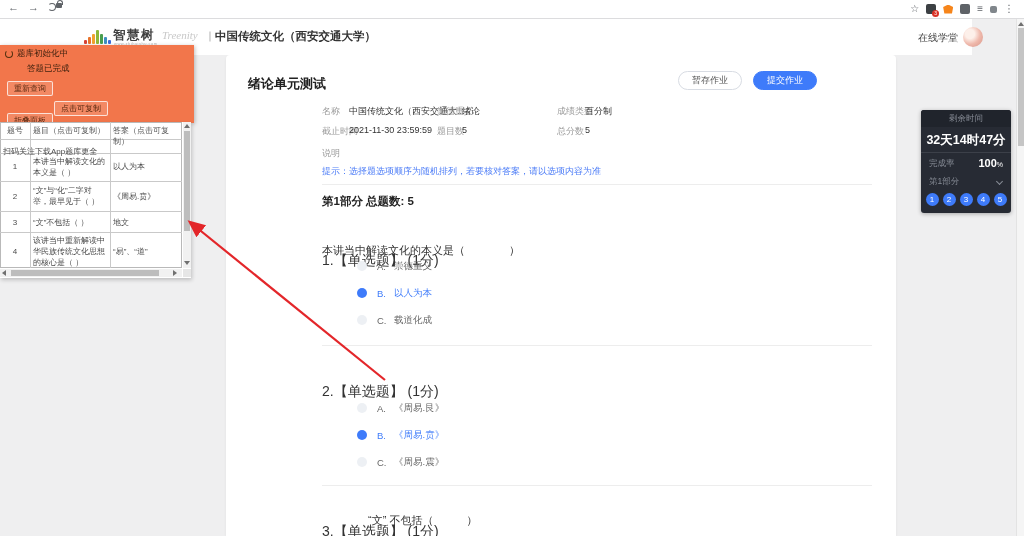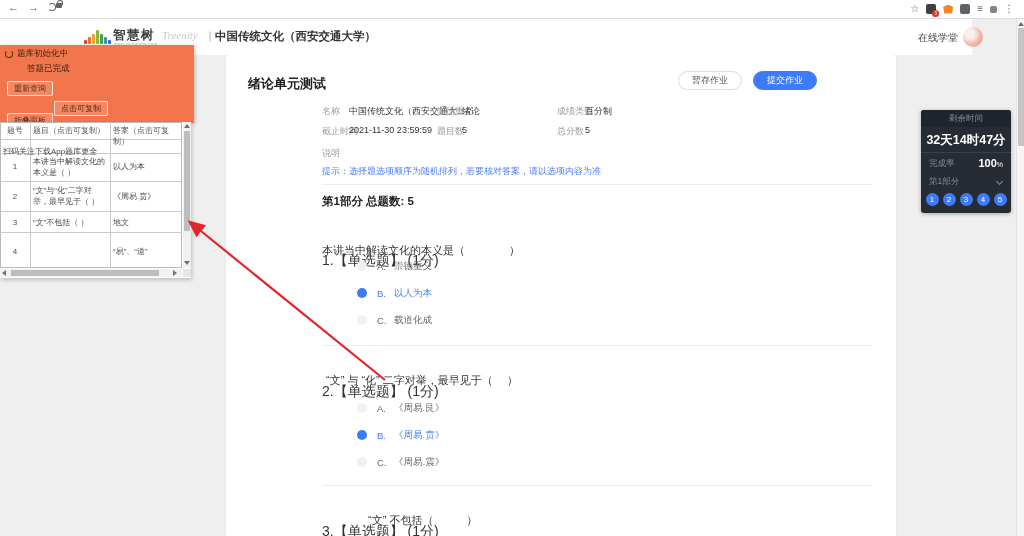--- a/index.html
+++ b/index.html
@@ -182,21 +182,20 @@
       <span class="txt">以人为本</span>
     </div>
     <div class="opt" style="top:257px">
       <span class="radio"></span>
       <span class="key">C.</span>
       <span class="txt">载道化成</span>
     </div>
     <div class="divider" style="top:290px"></div>
 
     <div class="qheader" style="top:300px">2.【单选题】 (1分)</div>
-    <div class="qstem" style="left:100px;top:318px">“文” 与 “化” 二字对举，最早见于（　 ）</div>
     <div class="opt" style="top:345px">
       <span class="radio"></span>
       <span class="key">A.</span>
       <span class="txt">《周易.艮》</span>
     </div>
     <div class="opt sel" style="top:372px">
       <span class="radio"></span>
       <span class="key">B.</span>
       <span class="txt">《周易.贲》</span>
     </div>
@@ -244,20 +243,21 @@
 
     <div class="cell cnum" style="left:0;top:68px;width:30px">2</div>
     <div class="cell" style="left:30px;top:62px;width:80px">“文”与“化”二字对举，最早见于（ ）</div>
     <div class="cell" style="left:110px;top:68px;width:72px">《周易.贲》</div>
 
     <div class="cell cnum" style="left:0;top:94px;width:30px">3</div>
     <div class="cell" style="left:30px;top:94px;width:80px">“文”不包括（ ）</div>
     <div class="cell" style="left:110px;top:94px;width:72px">地文</div>
 
     <div class="cell cnum" style="left:0;top:123px;width:30px">4</div>
+    <div class="cell" style="left:30px;top:112px;width:80px">该讲当中重新解读中华民族传统文化思想的核心是（ ）</div>
     <div class="cell" style="left:110px;top:123px;width:80px">“易”、“道”</div>
 
     <div class="vscroll">
       <span class="tri tri-up" style="left:1px;top:2px"></span>
       <div class="vthumb"></div>
       <span class="tri tri-down" style="left:1px;top:139px"></span>
     </div>
     <div class="hscroll">
       <span class="tri tri-left" style="left:2px;top:1px"></span>
       <div class="hthumb"></div>

